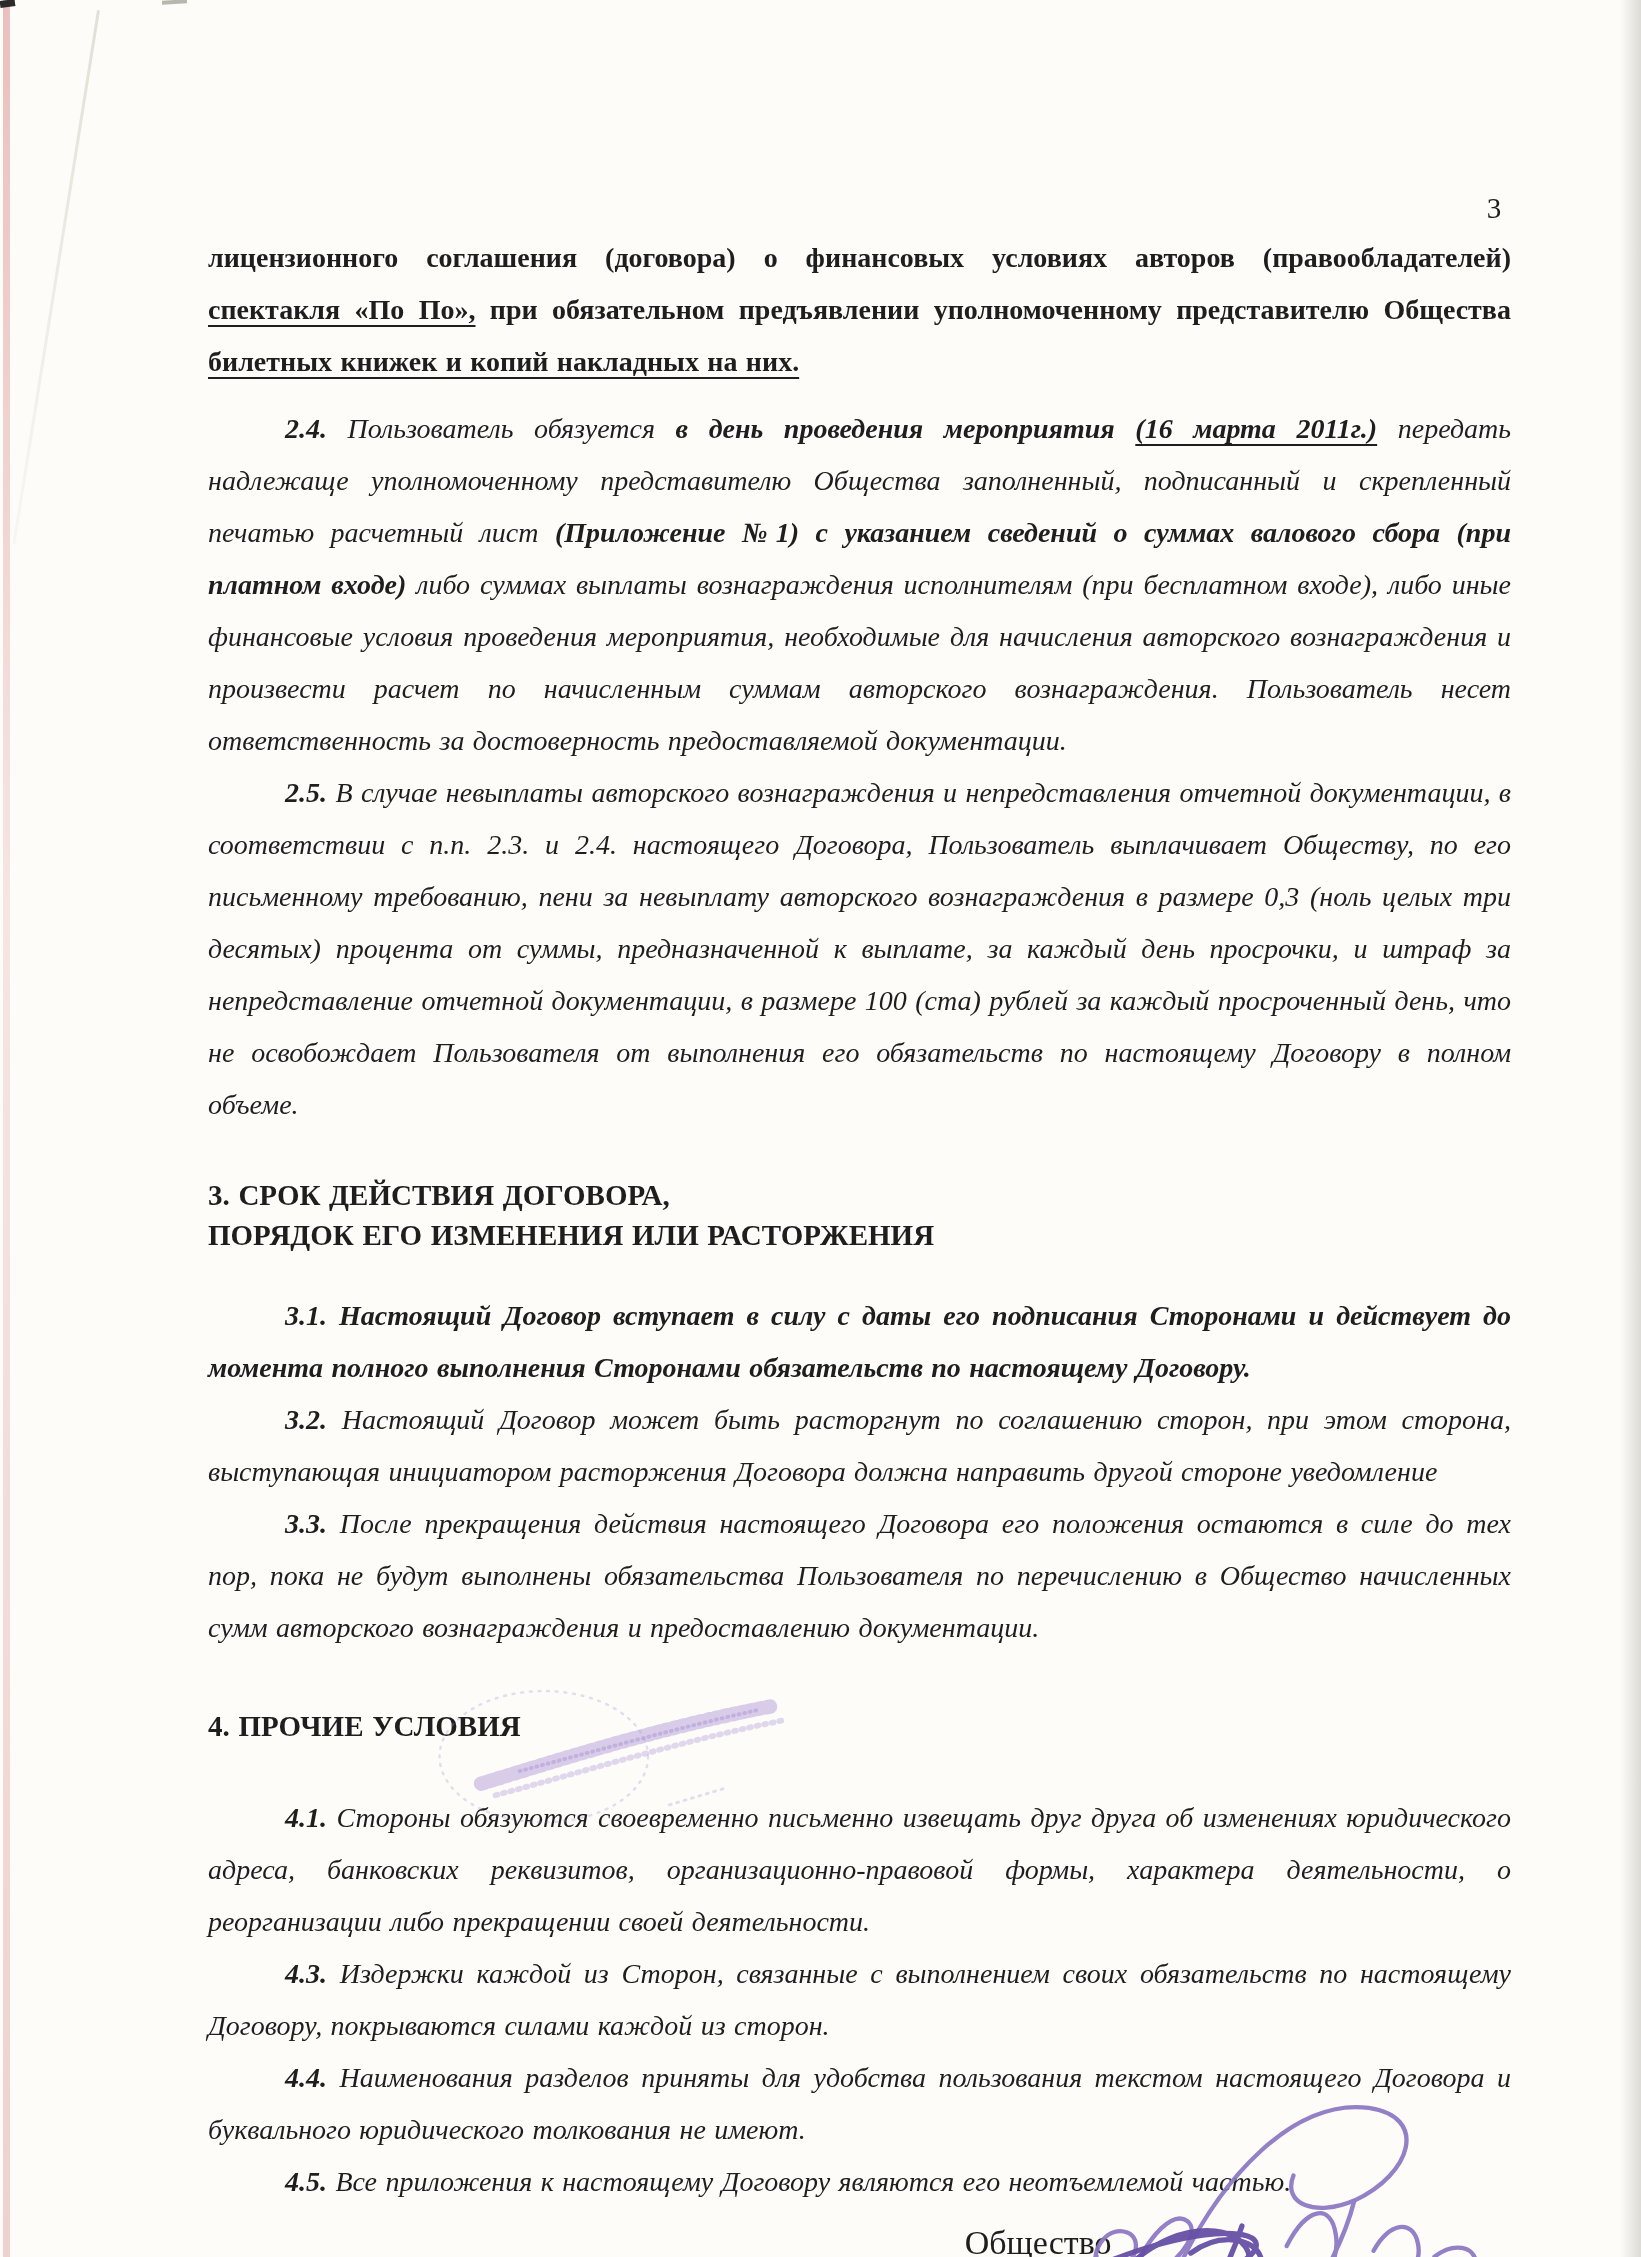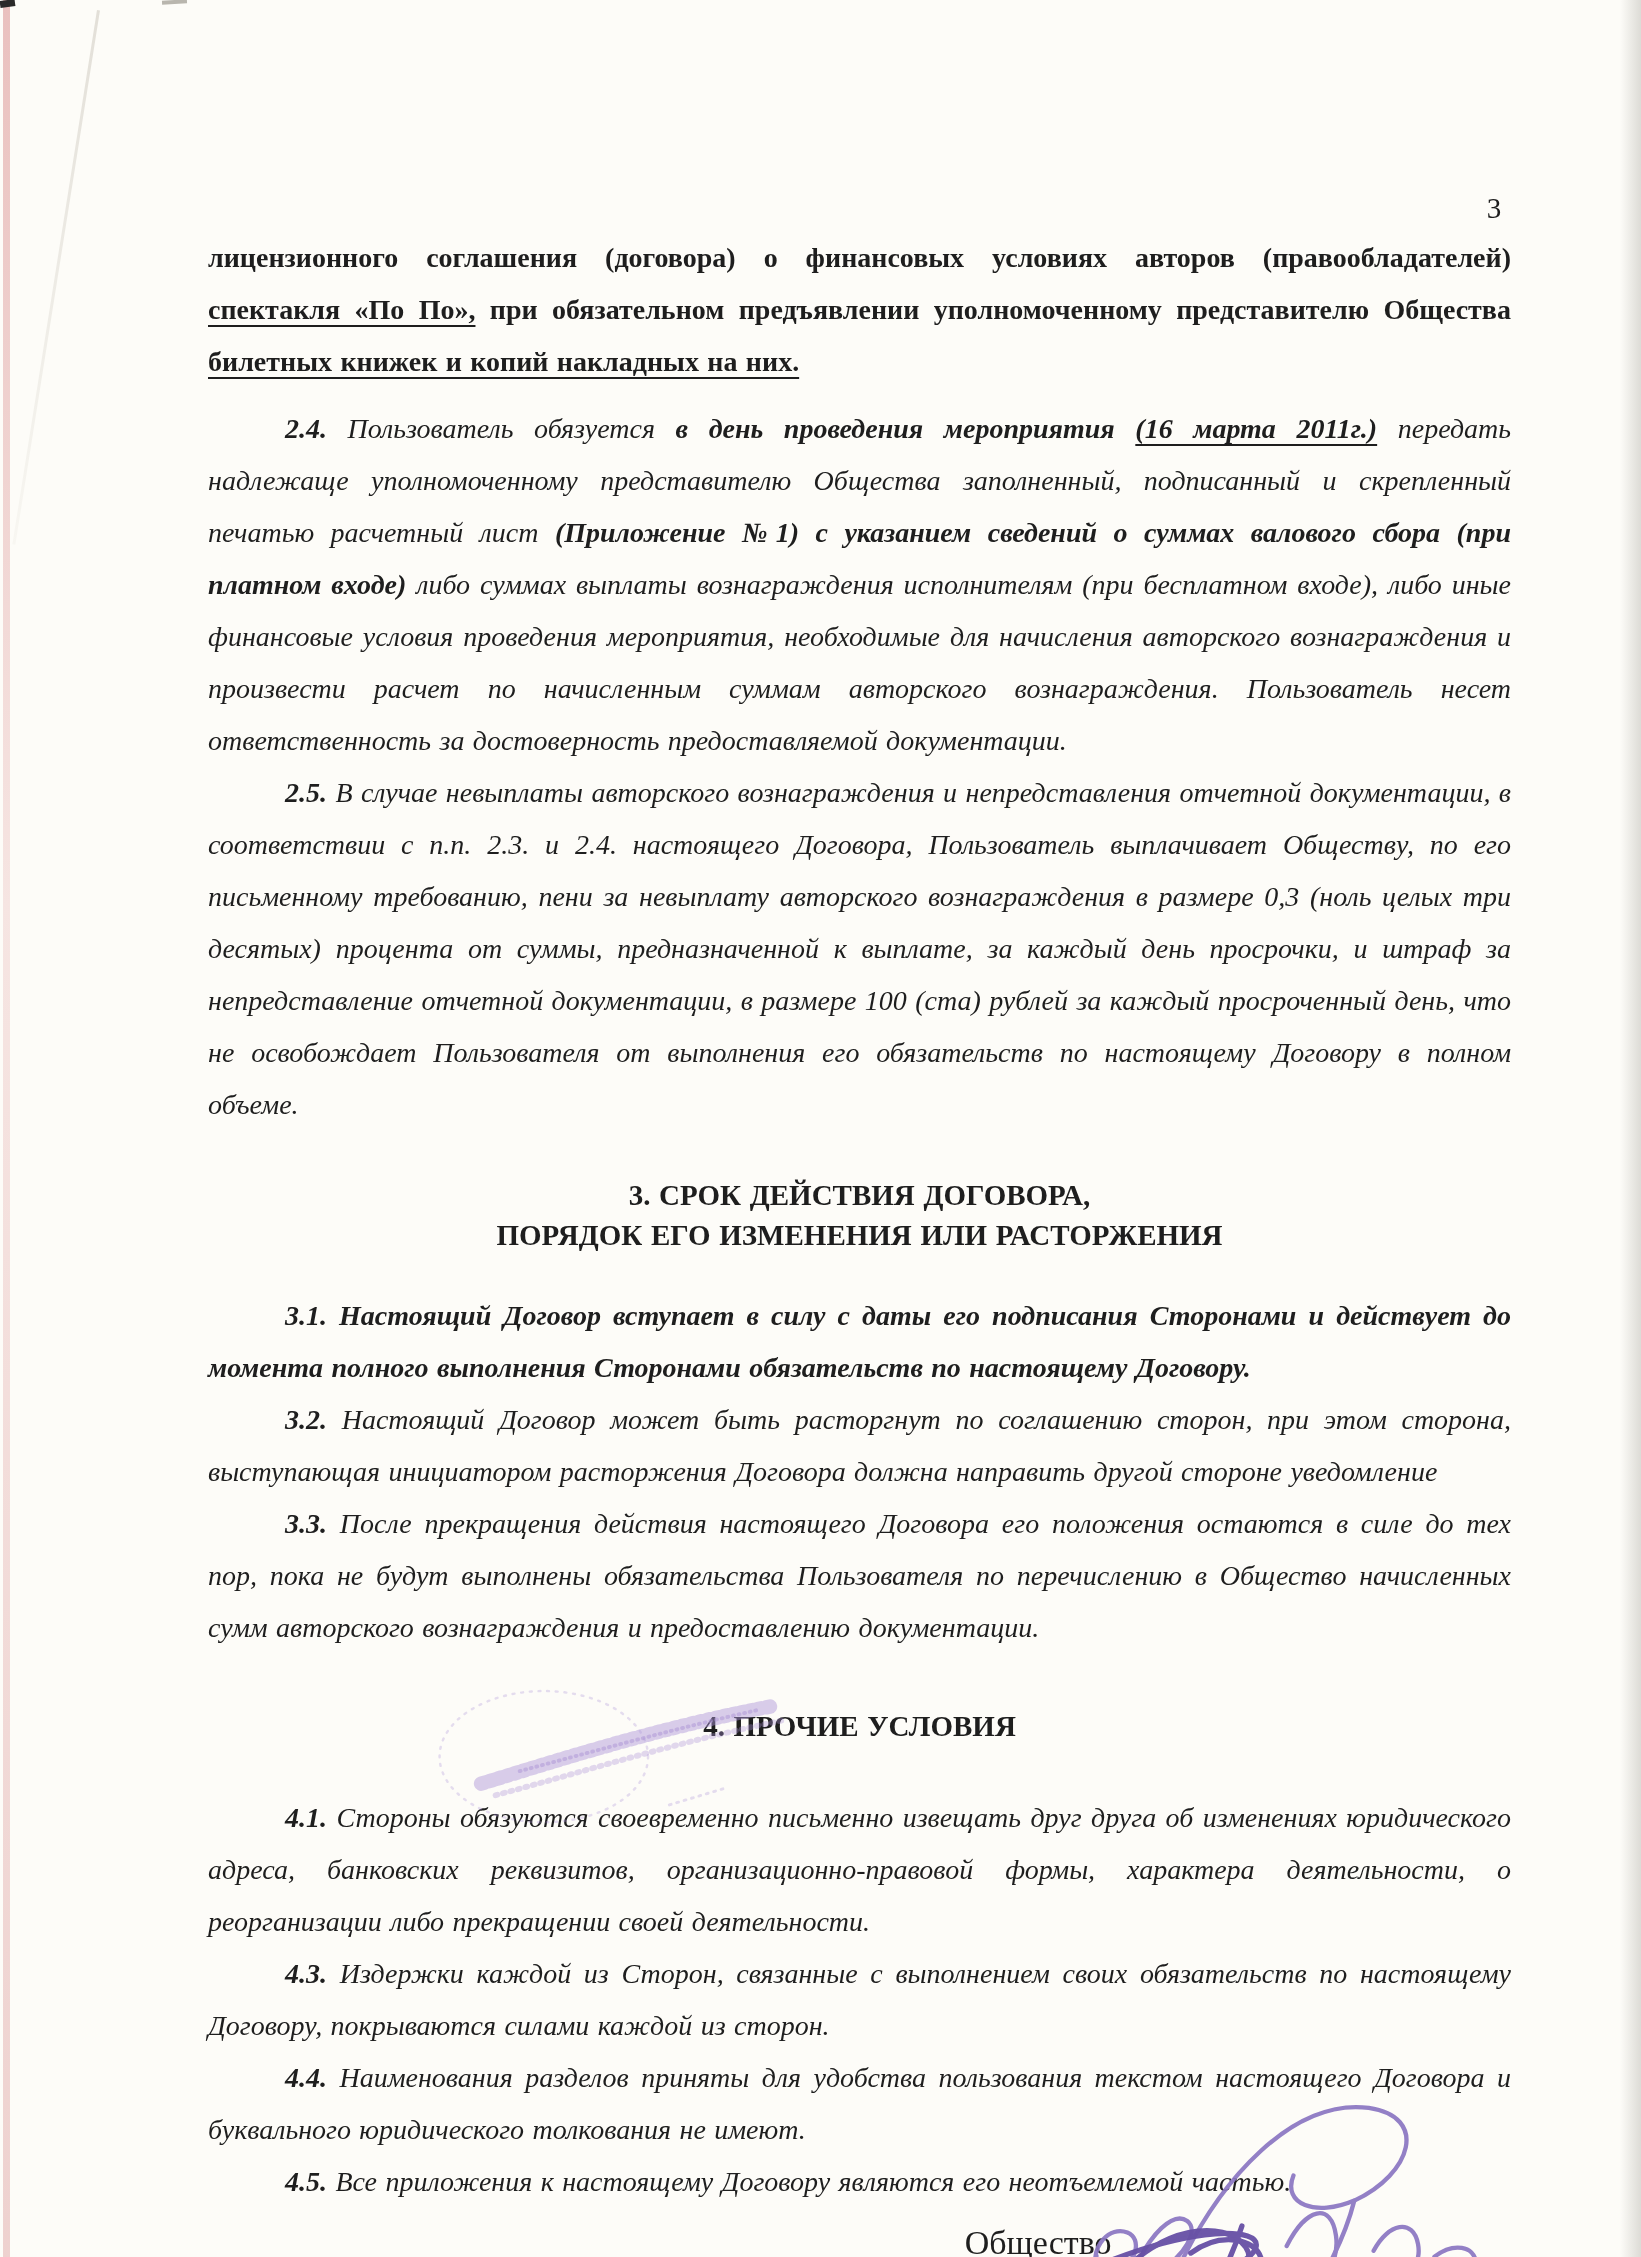--- a/index.html
+++ b/index.html
@@ -38,21 +38,21 @@
 
   .pageno { text-align:right; font-size:29px; line-height:35px; padding-right:9.7px; margin:0 0 5.8px 0; }
 
   p { margin:0; font-size:28px; line-height:52px; text-align:justify; word-spacing:1.4px; }
   .indent { text-indent:77px;font-style:italic; }
   .bold { font-weight:bold; }
   .u { text-decoration:underline; text-decoration-thickness:2.4px; text-underline-offset:5.8px; }
 
   .gap-s { height:15.4px; }
   .heading {
-    text-align:center; font-weight:bold; font-size:29px; line-height:40px;
+    font-weight:bold; font-size:29px; line-height:40px;
     margin:0; position:relative;
   }
   .h3-wrap { margin:44px 0 35px 0; }
   .h4-wrap { margin:52px 0 46px 0; position:relative; }
 
   .sig-row {
     margin-top:15.4px; display:flex; justify-content:space-between;
     align-items:flex-end; font-size:34px; line-height:37px;flex-direction:column;
   }
   .sig-group { position:relative; display:flex; align-items:flex-end; }

